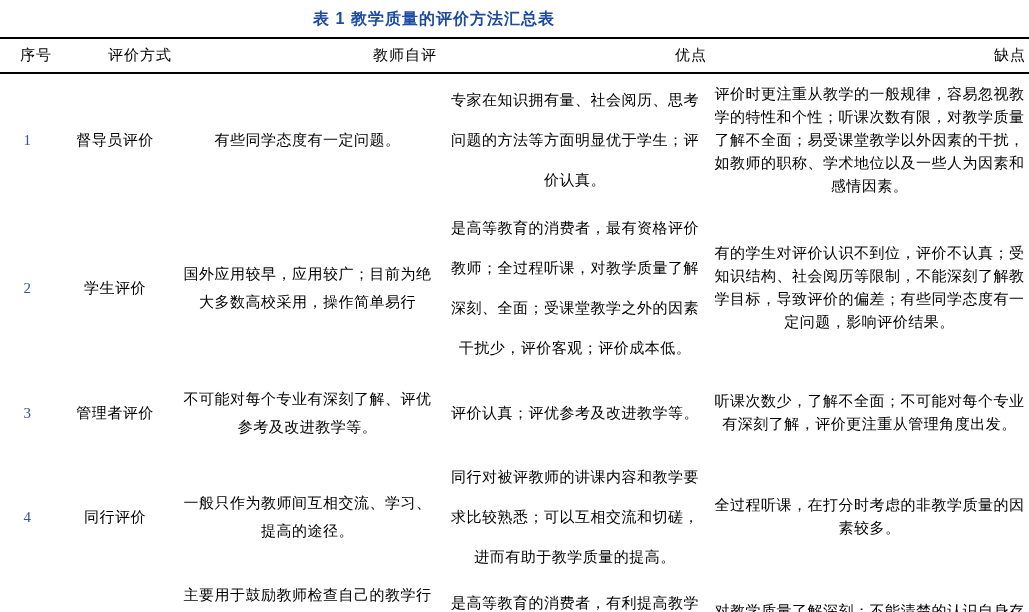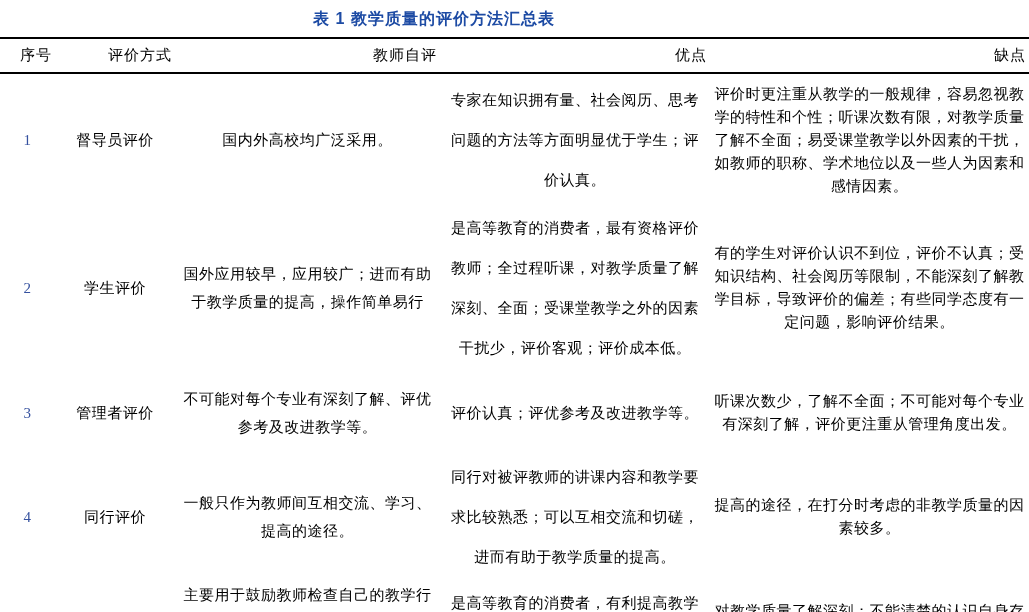--- a/index.html
+++ b/index.html
@@ -90,44 +90,44 @@
         <th>评价方式</th>
         <th>教师自评</th>
         <th>优点</th>
         <th>缺点</th>
       </tr>
     </thead>
     <tbody>
         <tr>
     <td class="cell-no">1</td>
     <td class="cell-method">督导员评价</td>
-    <td class="cell-scope">国内外高校均广泛采用。</td>
+    <td class="cell-scope">有些同学态度有一定问题。</td>
     <td class="cell-pros">专家在知识拥有量、社会阅历、思考问题的方法等方面明显优于学生；评价认真。</td>
     <td class="cell-cons">评价时更注重从教学的一般规律，容易忽视教学的特性和个性；听课次数有限，对教学质量了解不全面；易受课堂教学以外因素的干扰，如教师的职称、学术地位以及一些人为因素和感情因素。</td>
   </tr>
         <tr>
     <td class="cell-no">2</td>
     <td class="cell-method">学生评价</td>
-    <td class="cell-scope">国外应用较早，应用较广；进而有助于教学质量的提高，操作简单易行</td>
+    <td class="cell-scope">国外应用较早，应用较广；目前为绝大多数高校采用，操作简单易行</td>
     <td class="cell-pros">是高等教育的消费者，最有资格评价教师；全过程听课，对教学质量了解深刻、全面；受课堂教学之外的因素干扰少，评价客观；评价成本低。</td>
     <td class="cell-cons">有的学生对评价认识不到位，评价不认真；受知识结构、社会阅历等限制，不能深刻了解教学目标，导致评价的偏差；有些同学态度有一定问题，影响评价结果。</td>
   </tr>
         <tr>
     <td class="cell-no">3</td>
     <td class="cell-method">管理者评价</td>
     <td class="cell-scope">不可能对每个专业有深刻了解、评优参考及改进教学等。</td>
     <td class="cell-pros">评价认真；评优参考及改进教学等。</td>
     <td class="cell-cons">听课次数少，了解不全面；不可能对每个专业有深刻了解，评价更注重从管理角度出发。</td>
   </tr>
         <tr>
     <td class="cell-no">4</td>
     <td class="cell-method">同行评价</td>
     <td class="cell-scope">一般只作为教师间互相交流、学习、提高的途径。</td>
     <td class="cell-pros">同行对被评教师的讲课内容和教学要求比较熟悉；可以互相交流和切磋，进而有助于教学质量的提高。</td>
-    <td class="cell-cons">提高的途径，在打分时考虑的非教学质量的因素较多。</td>
+    <td class="cell-cons">全过程听课，在打分时考虑的非教学质量的因素较多。</td>
   </tr>
         <tr>
     <td class="cell-no">5</td>
     <td class="cell-method">教师自评</td>
     <td class="cell-scope">主要用于鼓励教师检查自己的教学行为，明确长处与不足，从而提高教学水平。</td>
     <td class="cell-pros">是高等教育的消费者，有利提高教学水平。</td>
     <td class="cell-cons">对教学质量了解深刻；不能清楚的认识自身存在的问题</td>
   </tr>
       </tbody>
   </table>

